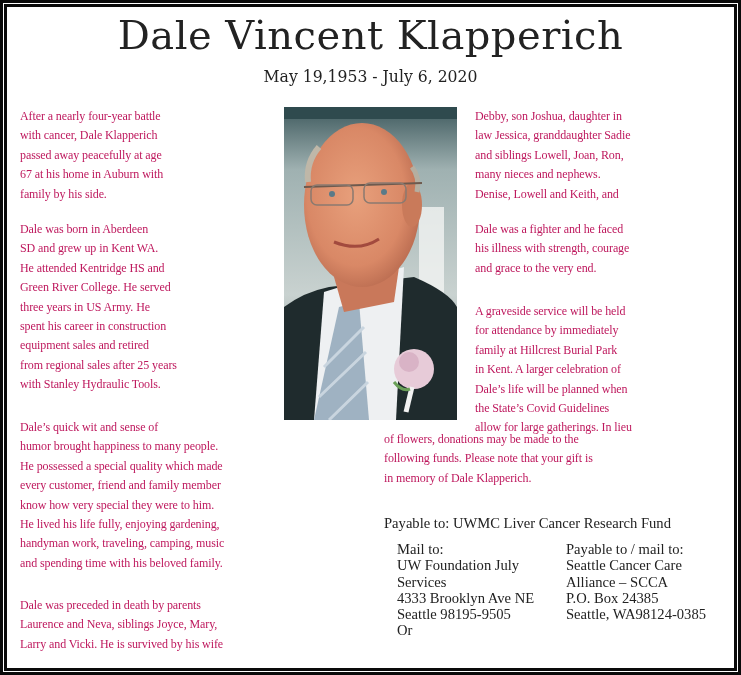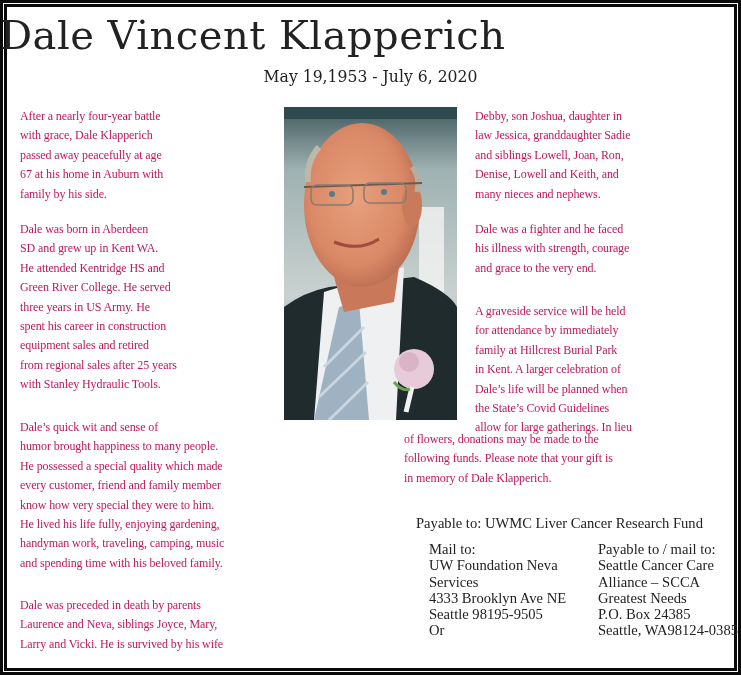--- a/index.html
+++ b/index.html
@@ -10,49 +10,49 @@
   }
   .frame-inner {
     position: absolute; left: 4px; top: 4px; right: 4px; bottom: 4px;
     border: 3px solid #0a0a0a; background: #ffffff;
   }
   .body-text {
     font-family: "Liberation Serif", "DejaVu Serif", serif;
     color: #be185d; font-size: 12px; line-height: 19.4px; letter-spacing: -0.1px;
   }
   .title {
-    position: absolute; left: 0; right: 0; top: 12px; 
+    position: absolute; left: 0; right: 0; top: 12px; text-align: center;
     font-family: "DejaVu Serif", serif; font-size: 40px; color: #222;
     letter-spacing: 0.5px; font-weight: normal;
   }
   .dates {
     position: absolute; left: 0; right: 0; top: 66px; text-align: center;
     font-family: "DejaVu Serif", serif; font-size: 17px; color: #222;
     transform: scaleX(0.92);
   }
   .block { position: absolute; white-space: pre; }
   .photo {
     position: absolute; left: 284px; top: 107px; width: 173px; height: 313px;
     overflow: hidden; background: #5b7174;
   }
   .small {
     font-family: "Liberation Serif", "DejaVu Serif", serif;
-    color: #222; font-size: 14.6px; line-height: 16.3px; margin-left: 32px;
+    color: #222; font-size: 14.6px; line-height: 16.3px;
   }
 </style>
 </head>
 <body>
 
 <div class="frame-outer"></div>
 <div class="frame-inner"></div>
 
 <div class="title">Dale Vincent Klapperich</div>
 <div class="dates">May 19,1953 - July 6, 2020</div>
 
-<div class="block body-text" style="left:20px; top:107px;"><div>After a nearly four-year battle</div><div>with grace, Dale Klapperich</div><div>passed away peacefully at age</div><div>67 at his home in Auburn with</div><div>family by his side.</div></div>
+<div class="block body-text" style="left:20px; top:107px;"><div>After a nearly four-year battle</div><div>with cancer, Dale Klapperich</div><div>passed away peacefully at age</div><div>67 at his home in Auburn with</div><div>family by his side.</div></div>
 <div class="block body-text" style="left:20px; top:220px;"><div>Dale was born in Aberdeen</div><div>SD and grew up in Kent WA.</div><div>He attended Kentridge HS and</div><div>Green River College. He served</div><div>three years in US Army. He</div><div>spent his career in construction</div><div>equipment sales and retired</div><div>from regional sales after 25 years</div><div>with Stanley Hydraulic Tools.</div></div>
 <div class="block body-text" style="left:20px; top:418px;"><div>Dale’s quick wit and sense of</div><div>humor brought happiness to many people.</div><div>He possessed a special quality which made</div><div>every customer, friend and family member</div><div>know how very special they were to him.</div><div>He lived his life fully, enjoying gardening,</div><div>handyman work, traveling, camping, music</div><div>and spending time with his beloved family.</div></div>
 <div class="block body-text" style="left:20px; top:596px;"><div>Dale was preceded in death by parents</div><div>Laurence and Neva, siblings Joyce, Mary,</div><div>Larry and Vicki. He is survived by his wife</div></div>
 
 <div class="photo">
   <svg width="173" height="313" viewBox="0 0 173 313">
     <defs>
       <linearGradient id="bg" x1="0" y1="0" x2="0" y2="1">
         <stop offset="0" stop-color="#3f5a5e"></stop>
         <stop offset="0.2" stop-color="#9fb1b1"></stop>
@@ -92,20 +92,20 @@
 
     <path d="M50 135 Q75 145 95 132" stroke="#a24a3e" stroke-width="3" fill="none"></path>
 
     <circle cx="130" cy="262" r="20" fill="#e7cbd8"></circle>
     <circle cx="125" cy="255" r="10" fill="#d9b3c6"></circle>
     <path d="M128 280 L122 305" stroke="#f2f2f2" stroke-width="5"></path>
     <path d="M110 275 Q118 285 126 282" stroke="#6aa058" stroke-width="3" fill="none"></path>
   </svg>
 </div>
 
-<div class="block body-text" style="left:475px; top:107px;"><div>Debby, son Joshua, daughter in</div><div>law Jessica, granddaughter Sadie</div><div>and siblings Lowell, Joan, Ron,</div><div>Denise, Lowell and Keith, and</div><div>many nieces and nephews.</div></div>
+<div class="block body-text" style="left:475px; top:107px;"><div>Debby, son Joshua, daughter in</div><div>law Jessica, granddaughter Sadie</div><div>and siblings Lowell, Joan, Ron,</div><div>many nieces and nephews.</div><div>Denise, Lowell and Keith, and</div></div>
 <div class="block body-text" style="left:475px; top:220px;"><div>Dale was a fighter and he faced</div><div>his illness with strength, courage</div><div>and grace to the very end.</div></div>
 <div class="block body-text" style="left:475px; top:302px;"><div>A graveside service will be held</div><div>for attendance by immediately</div><div>family at Hillcrest Burial Park</div><div>in Kent. A larger celebration of</div><div>Dale’s life will be planned when</div><div>the State’s Covid Guidelines</div><div>allow for large gatherings. In lieu</div></div>
-<div class="block body-text" style="left:384px; top:430px;margin-left:20px;"><div>of flowers, donations may be made to the</div><div>following funds. Please note that your gift is</div><div>in memory of Dale Klapperich.</div></div>
+<div class="block body-text" style="left:384px; top:430px;"><div>of flowers, donations may be made to the</div><div>following funds. Please note that your gift is</div><div>in memory of Dale Klapperich.</div></div>
 
 <div class="block small" style="left:384px; top:515px;">Payable to: UWMC Liver Cancer Research Fund</div>
-<div class="block small" style="left:397px; top:541px;"><div>Mail to:</div><div>UW Foundation Neva</div><div>Services</div><div>4333 Brooklyn Ave NE</div><div>Seattle 98195-9505</div><div>Or</div></div>
-<div class="block small" style="left:566px; top:541px;"><div>Payable to / mail to:</div><div>Seattle Cancer Care</div><div>Alliance – SCCA</div><div>Greatest Needs</div><div>P.O. Box 24385</div><div>Seattle, WA98124-0385</div></div>
+<div class="block small" style="left:397px; top:541px;"><div>Mail to:</div><div>UW Foundation July</div><div>Services</div><div>4333 Brooklyn Ave NE</div><div>Seattle 98195-9505</div><div>Or</div></div>
+<div class="block small" style="left:566px; top:541px;"><div>Payable to / mail to:</div><div>Seattle Cancer Care</div><div>Alliance – SCCA</div><div>P.O. Box 24385</div><div>Seattle, WA98124-0385</div></div>
 
 </body></html>

